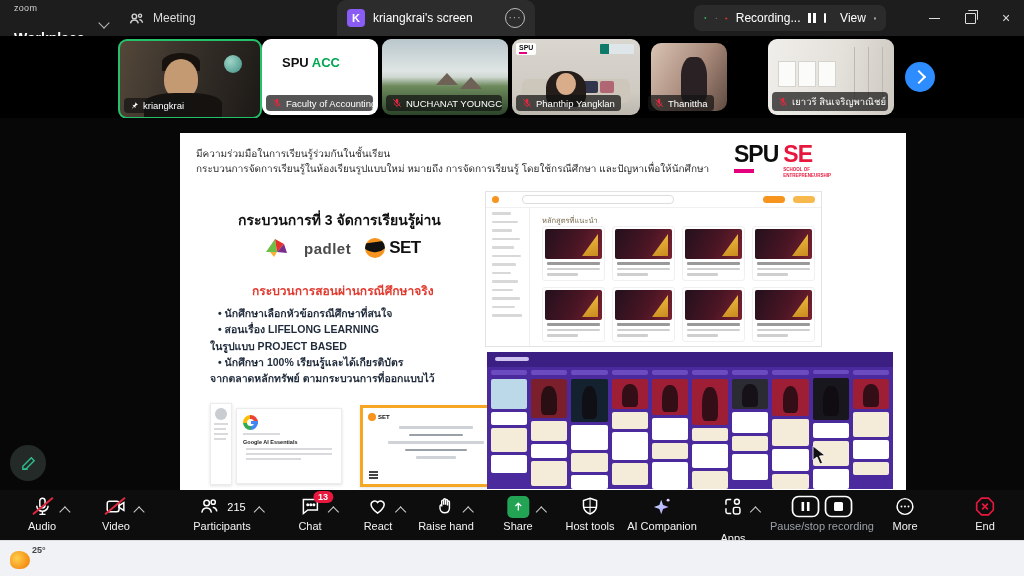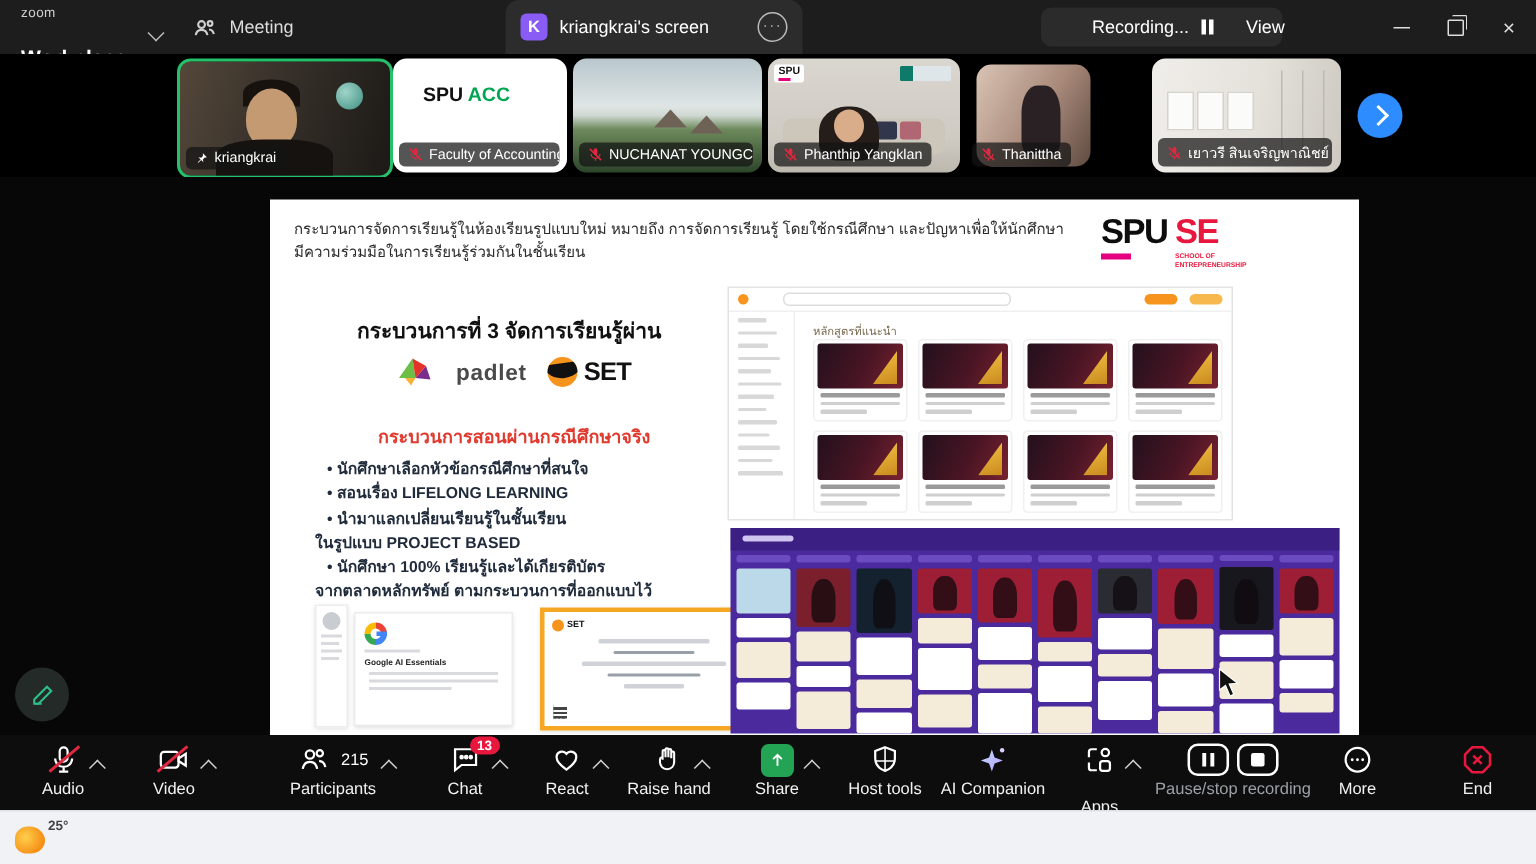--- a/index.html
+++ b/index.html
@@ -10,21 +10,21 @@
   .titlebar{position:absolute;left:0;top:0;width:1024px;height:36px;background:#1d1d1d;}
   .zw-logo{position:absolute;left:14px;top:4px;color:#fff;line-height:1;}
   .zw-logo .l1{font-size:9px;color:#cfcfcf;letter-spacing:.3px;}
   .zw-logo .l2{font-size:14px;font-weight:bold;margin-top:18px;}
   .chev-down{width:7px;height:7px;border-right:1.6px solid #bbb;border-bottom:1.6px solid #bbb;transform:rotate(45deg);display:inline-block;}
   .tab{position:absolute;top:0;height:36px;display:flex;align-items:center;gap:8px;color:#ddd;font-size:12px;}
   .tab.meeting{left:128px;}
   .tab.screen{left:337px;width:198px;background:#2c2c2c;border-radius:9px 9px 0 0;padding:0 10px;box-sizing:border-box;color:#fff;}
   .k-avatar{width:18px;height:18px;border-radius:4px;background:#8a5cf6;color:#fff;font-size:11px;font-weight:bold;display:flex;align-items:center;justify-content:center;}
   .ellipsis-btn{margin-left:auto;width:18px;height:18px;border:1.4px solid #bbb;border-radius:50%;color:#bbb;font-size:10px;letter-spacing:1px;display:flex;align-items:center;justify-content:center;line-height:0;}
-  .ctrl-pill{position:absolute;left:694px;top:5px;width:161px;height:26px;background:#2b2b2b;border-radius:7px;display:flex;align-items:center;gap:8px;padding:0 10px;box-sizing:border-box;}
+  .ctrl-pill{position:absolute;left:694px;top:5px;width:192px;height:26px;background:#2b2b2b;border-radius:7px;display:flex;align-items:center;gap:8px;padding:0 10px;box-sizing:border-box;}
   .rec-label{color:#fff;font-size:12px;}
   .pause-mini{display:flex;gap:2px;}
   .pause-mini i{width:3px;height:10px;background:#fff;display:block;}
   .stop-mini{width:10px;height:10px;background:#fff;border-radius:2px;}
   .view-label{color:#fff;font-size:12px;margin-left:6px;}
   .win-btn{position:absolute;top:0;width:34px;height:36px;display:flex;align-items:center;justify-content:center;color:#ddd;font-size:14px;}
   .min-glyph{width:11px;border-top:1.6px solid #ddd;display:block;}
   .restore-glyph{width:9px;height:9px;border:1.4px solid #ddd;border-radius:1px;position:relative;}
   .restore-glyph:before{content:"";position:absolute;left:2px;top:-4px;width:9px;height:9px;border:1.4px solid #ddd;border-left:none;border-bottom:none;border-radius:1px;}
   
@@ -300,22 +300,22 @@
 
     <div class="next-btn">
         <i></i>
       </div>
   </div>
 
   <div class="main">
     <div class="slide">
 
       <div class="intro">
+        <div>มีความร่วมมือในการเรียนรู้ร่วมกันในชั้นเรียน</div>
         <div>กระบวนการจัดการเรียนรู้ในห้องเรียนรูปแบบใหม่ หมายถึง การจัดการเรียนรู้ โดยใช้กรณีศึกษา และปัญหาเพื่อให้นักศึกษา</div>
-        <div>มีความร่วมมือในการเรียนรู้ร่วมกันในชั้นเรียน</div>
       </div>
 
       <div class="spuse">
         <span class="spu"><span>SPU</span><i></i></span>
         <span><span class="se">SE</span>
           <div class="school">
               <div>SCHOOL OF</div>
               <div>ENTREPRENEURSHIP</div>
             </div>
         </span>
@@ -335,21 +335,20 @@
           <span class="set-circle"></span>
           <span class="set-word">SET</span>
         </span>
       </div>
 
       <div class="subtitle">กระบวนการสอนผ่านกรณีศึกษาจริง</div>
 
       <div class="bullets">
         <div>• นักศึกษาเลือกหัวข้อกรณีศึกษาที่สนใจ</div>
         <div>• สอนเรื่อง LIFELONG LEARNING</div>
-        <div>• นำมาแลกเปลี่ยนเรียนรู้ในชั้นเรียน</div>
         <div style="margin-left:-8px;">ในรูปแบบ PROJECT BASED</div>
         <div>• นักศึกษา 100% เรียนรู้และได้เกียรติบัตร</div>
         <div style="margin-left:-8px;text-align:right;">จากตลาดหลักทรัพย์ ตามกระบวนการที่ออกแบบไว้</div>
       </div>
 
       <div class="ribbon cert">
         <div class="medal"></div>
           <div class="gline"></div>
           <div class="gline w60"></div>
           <div class="gline"></div>

